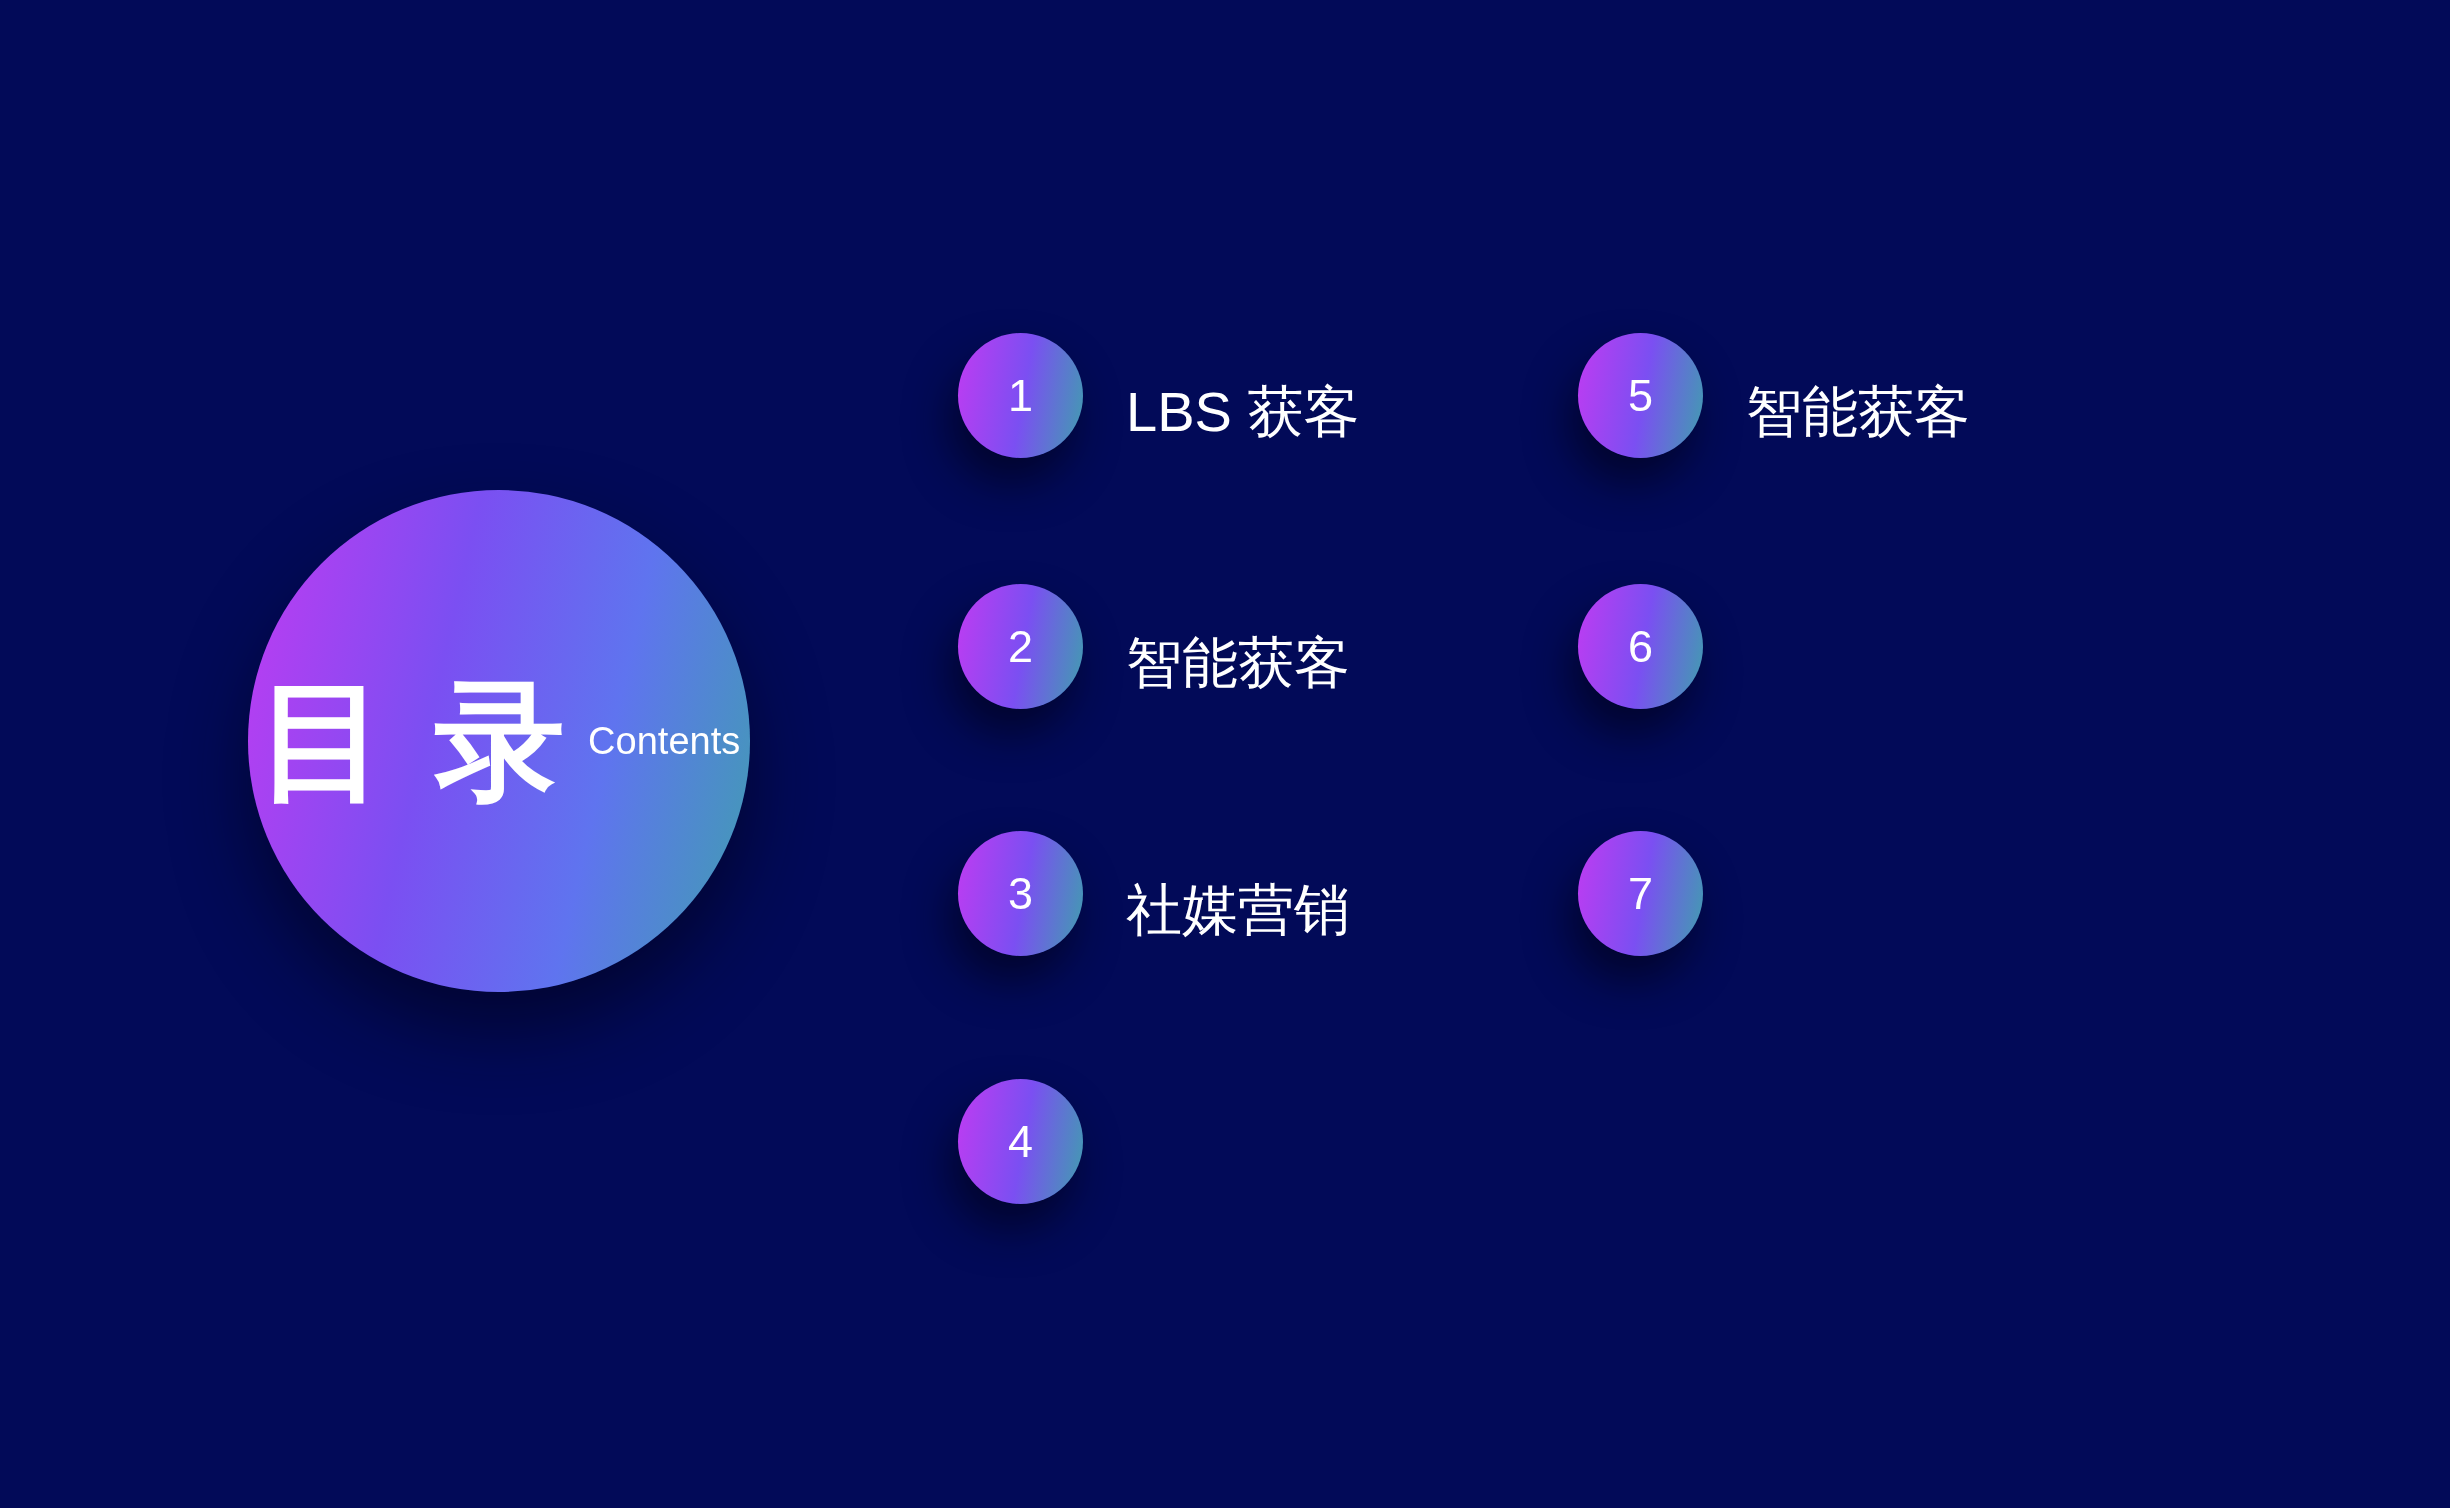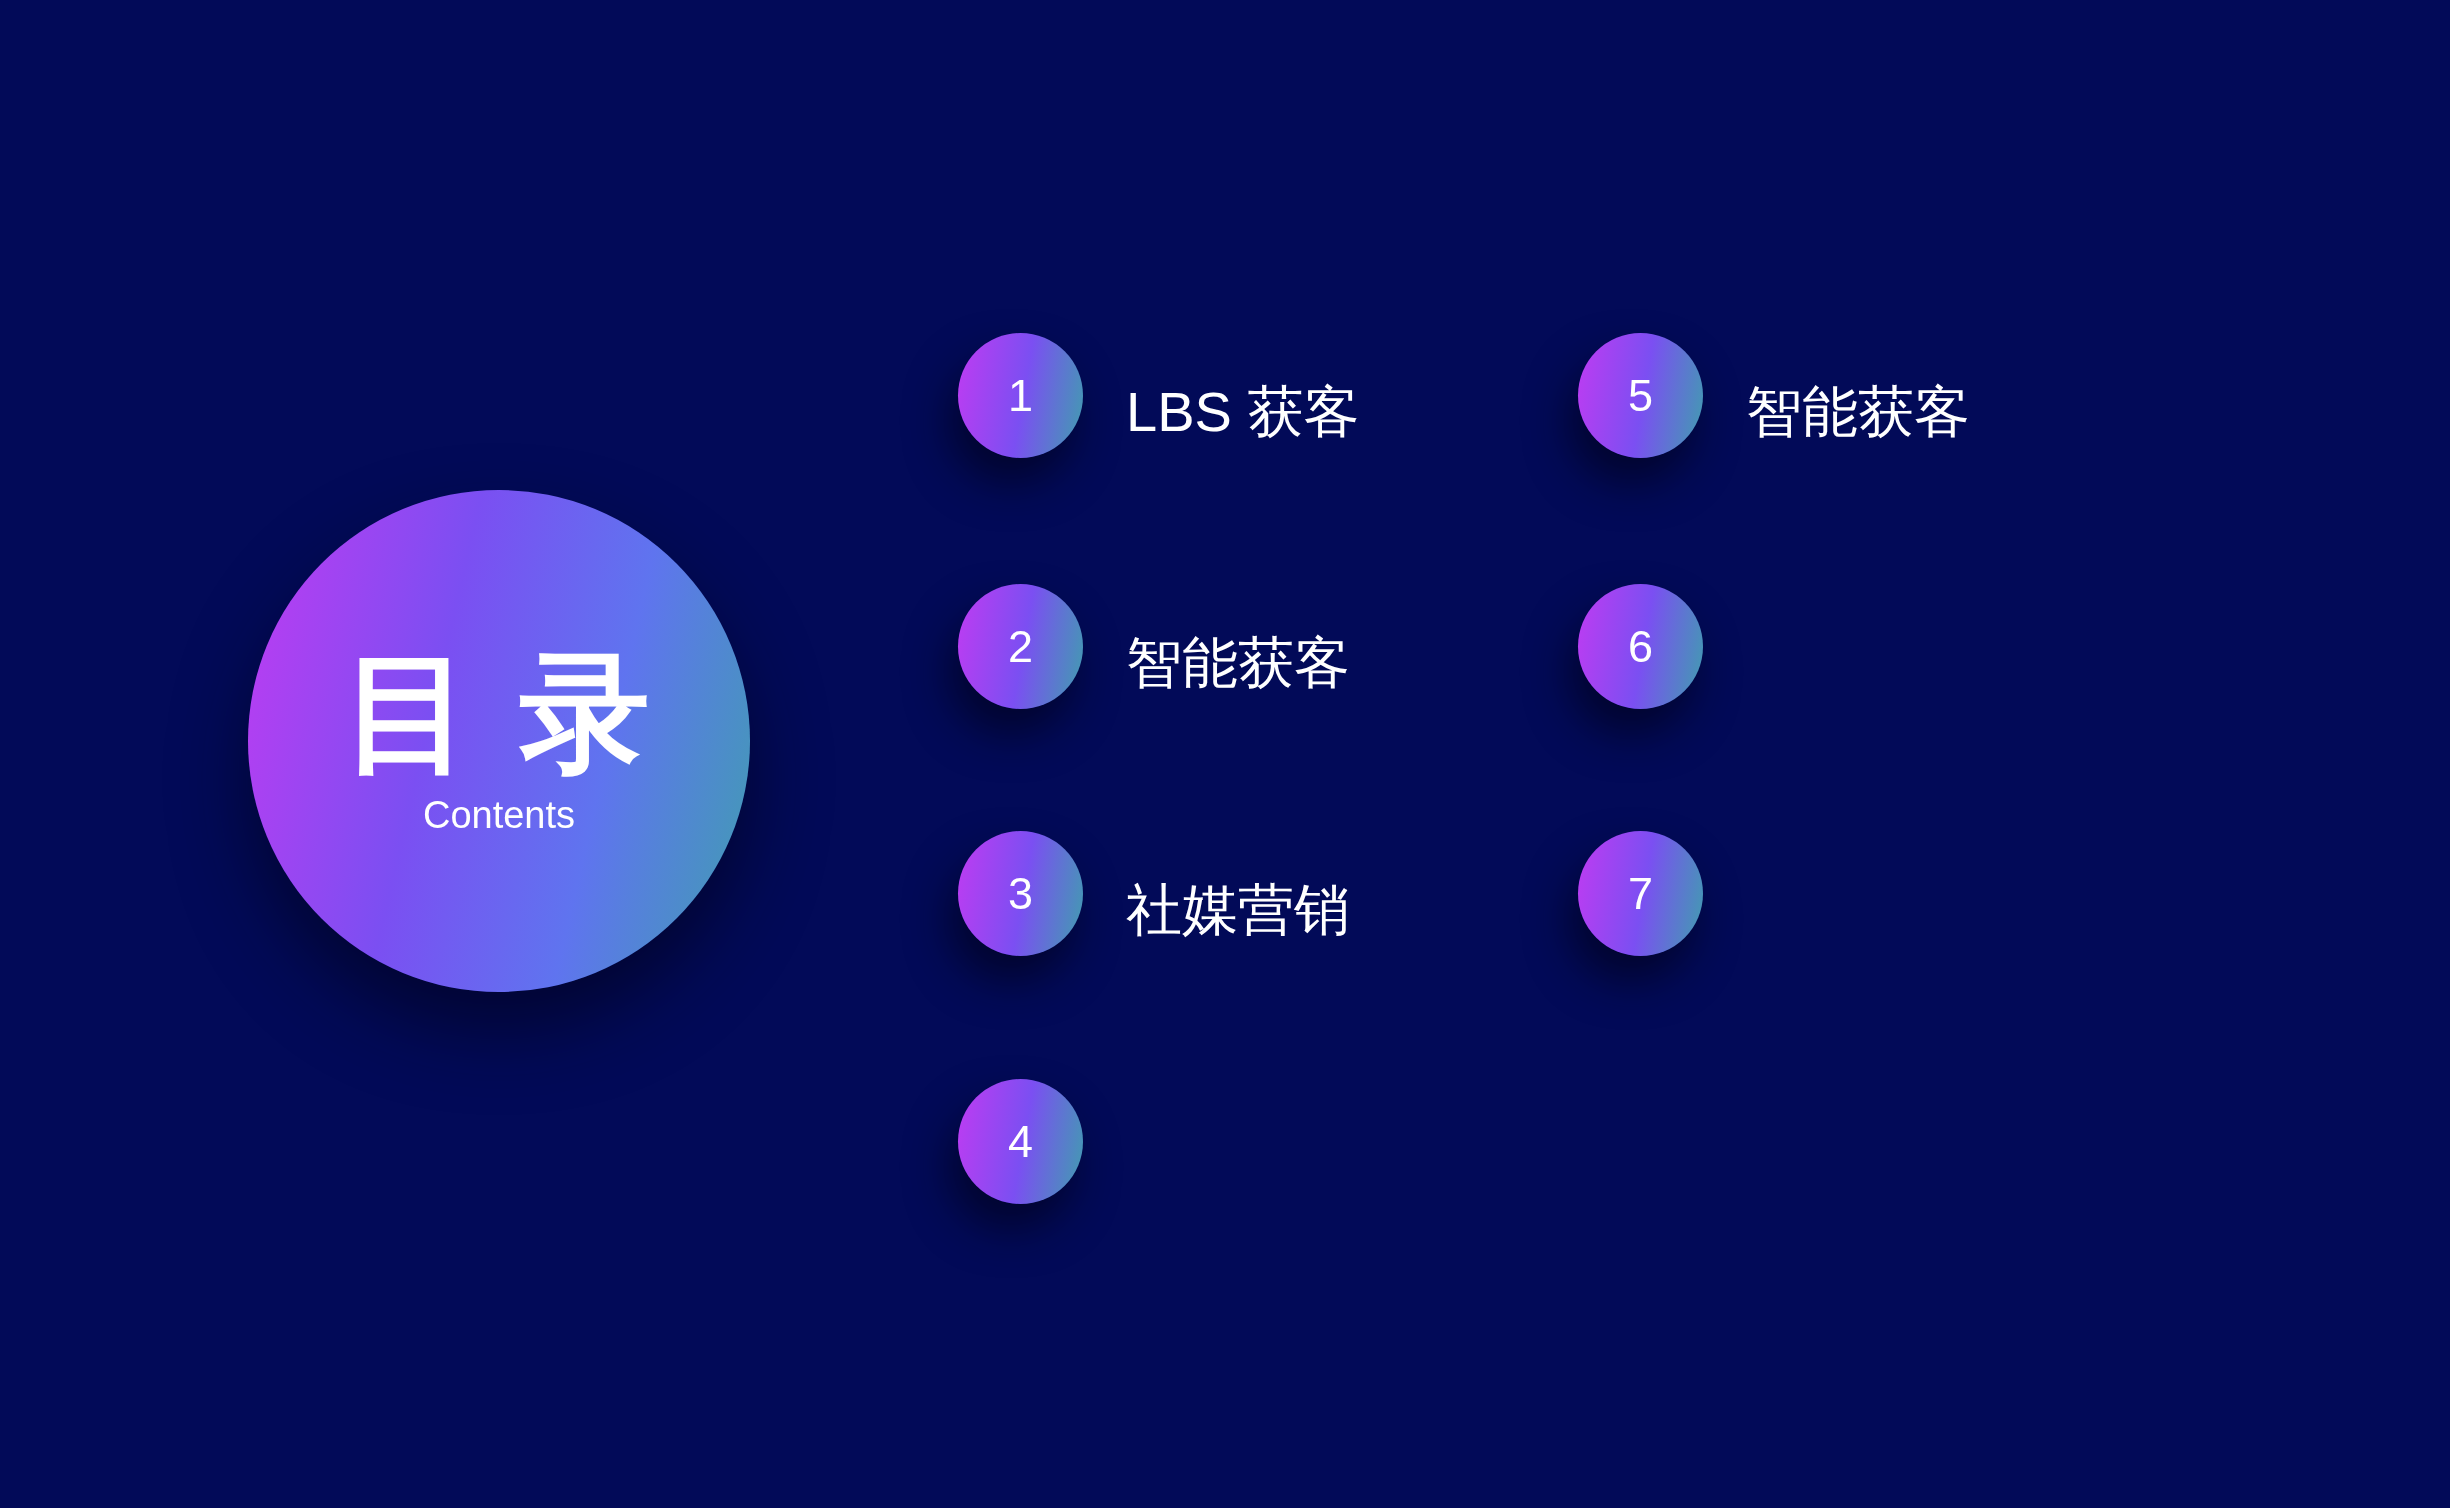--- a/index.html
+++ b/index.html
@@ -29,21 +29,21 @@
     left:248px; top:490px;
     width:502px; height:502px;
     border-radius:50%;
     background:linear-gradient(103deg,
       var(--gradient-magenta) 0%,
       var(--gradient-purple) 38%,
       var(--gradient-blue) 68%,
       var(--gradient-teal) 100%);
     box-shadow:0 38px 72px rgba(0,0,20,0.55);
     display:flex;
-    flex-direction:column;
+    flex-direction:row;
     align-items:center;
     justify-content:center;
     gap:18px;
   }
   .big-circle .title-zh{
     color:var(--text);
     font-size:130px;
     font-weight:700;
     line-height:1;
     letter-spacing:5.4px;

